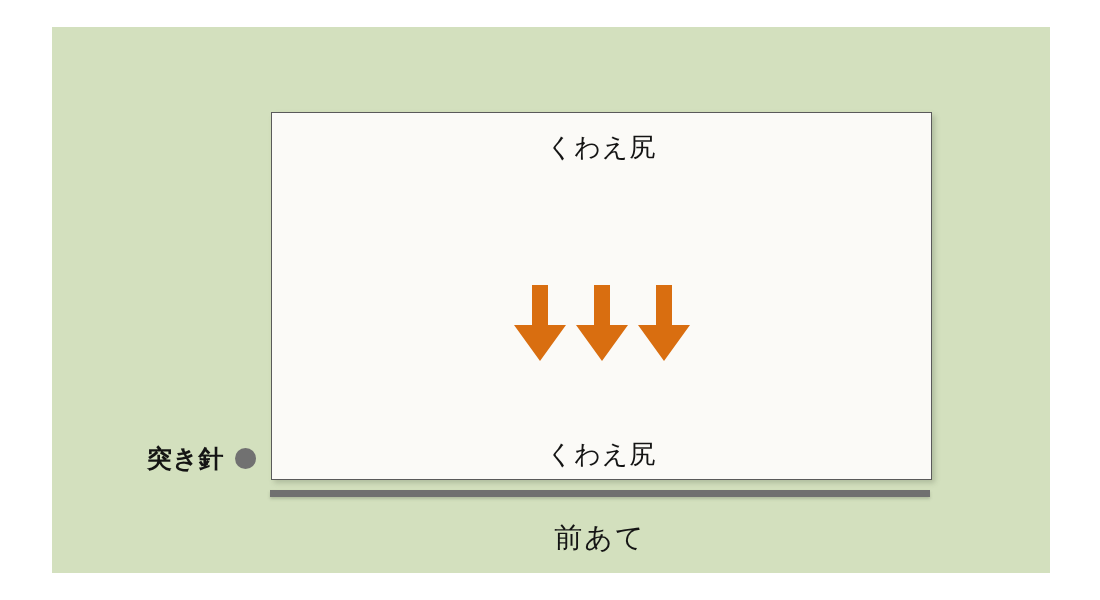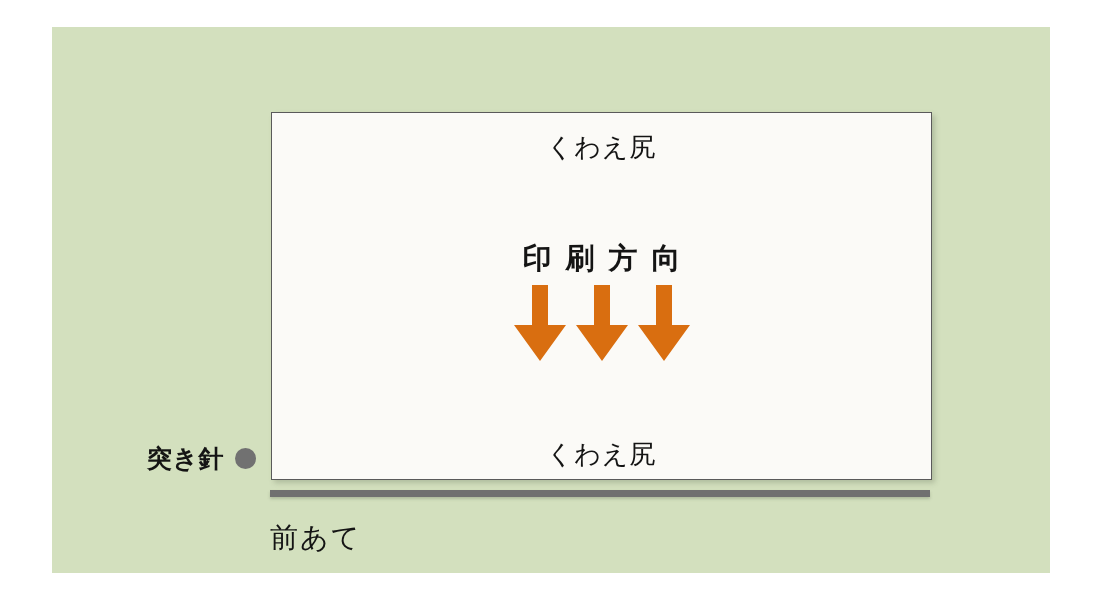--- a/index.html
+++ b/index.html
@@ -119,39 +119,39 @@
     width: 660px;
     height: 7px;
     background: #707070;
     box-shadow: 0 2px 3px rgba(90, 100, 80, 0.30);
   }
   .guide-label {
     position: absolute;
     left: 218px;
     top: 492px;
     width: 660px;
+    text-align: center;
     color: #141414;
     font-size: 28px;
     font-weight: 500;
     letter-spacing: 2px;
     white-space: nowrap;
   }
 </style>
 </head>
 <body>
 
 <div id="stage">
 
   <div class="panel">
 
     <div class="sheet">
 
       <div class="sheet-label top">くわえ尻</div>
 
-      <div class="direction-title">印刷方向</div>
 
       <div class="arrows">
 
         <span>
           <svg class="arrow-svg" width="60" height="80" viewBox="0 0 60 80" aria-hidden="true">
             <polygon points="22,2 38,2 38,42 56,42 30,78 4,42 22,42" fill="#D96E10"></polygon>
           </svg>
         </span>
 
         <span>

